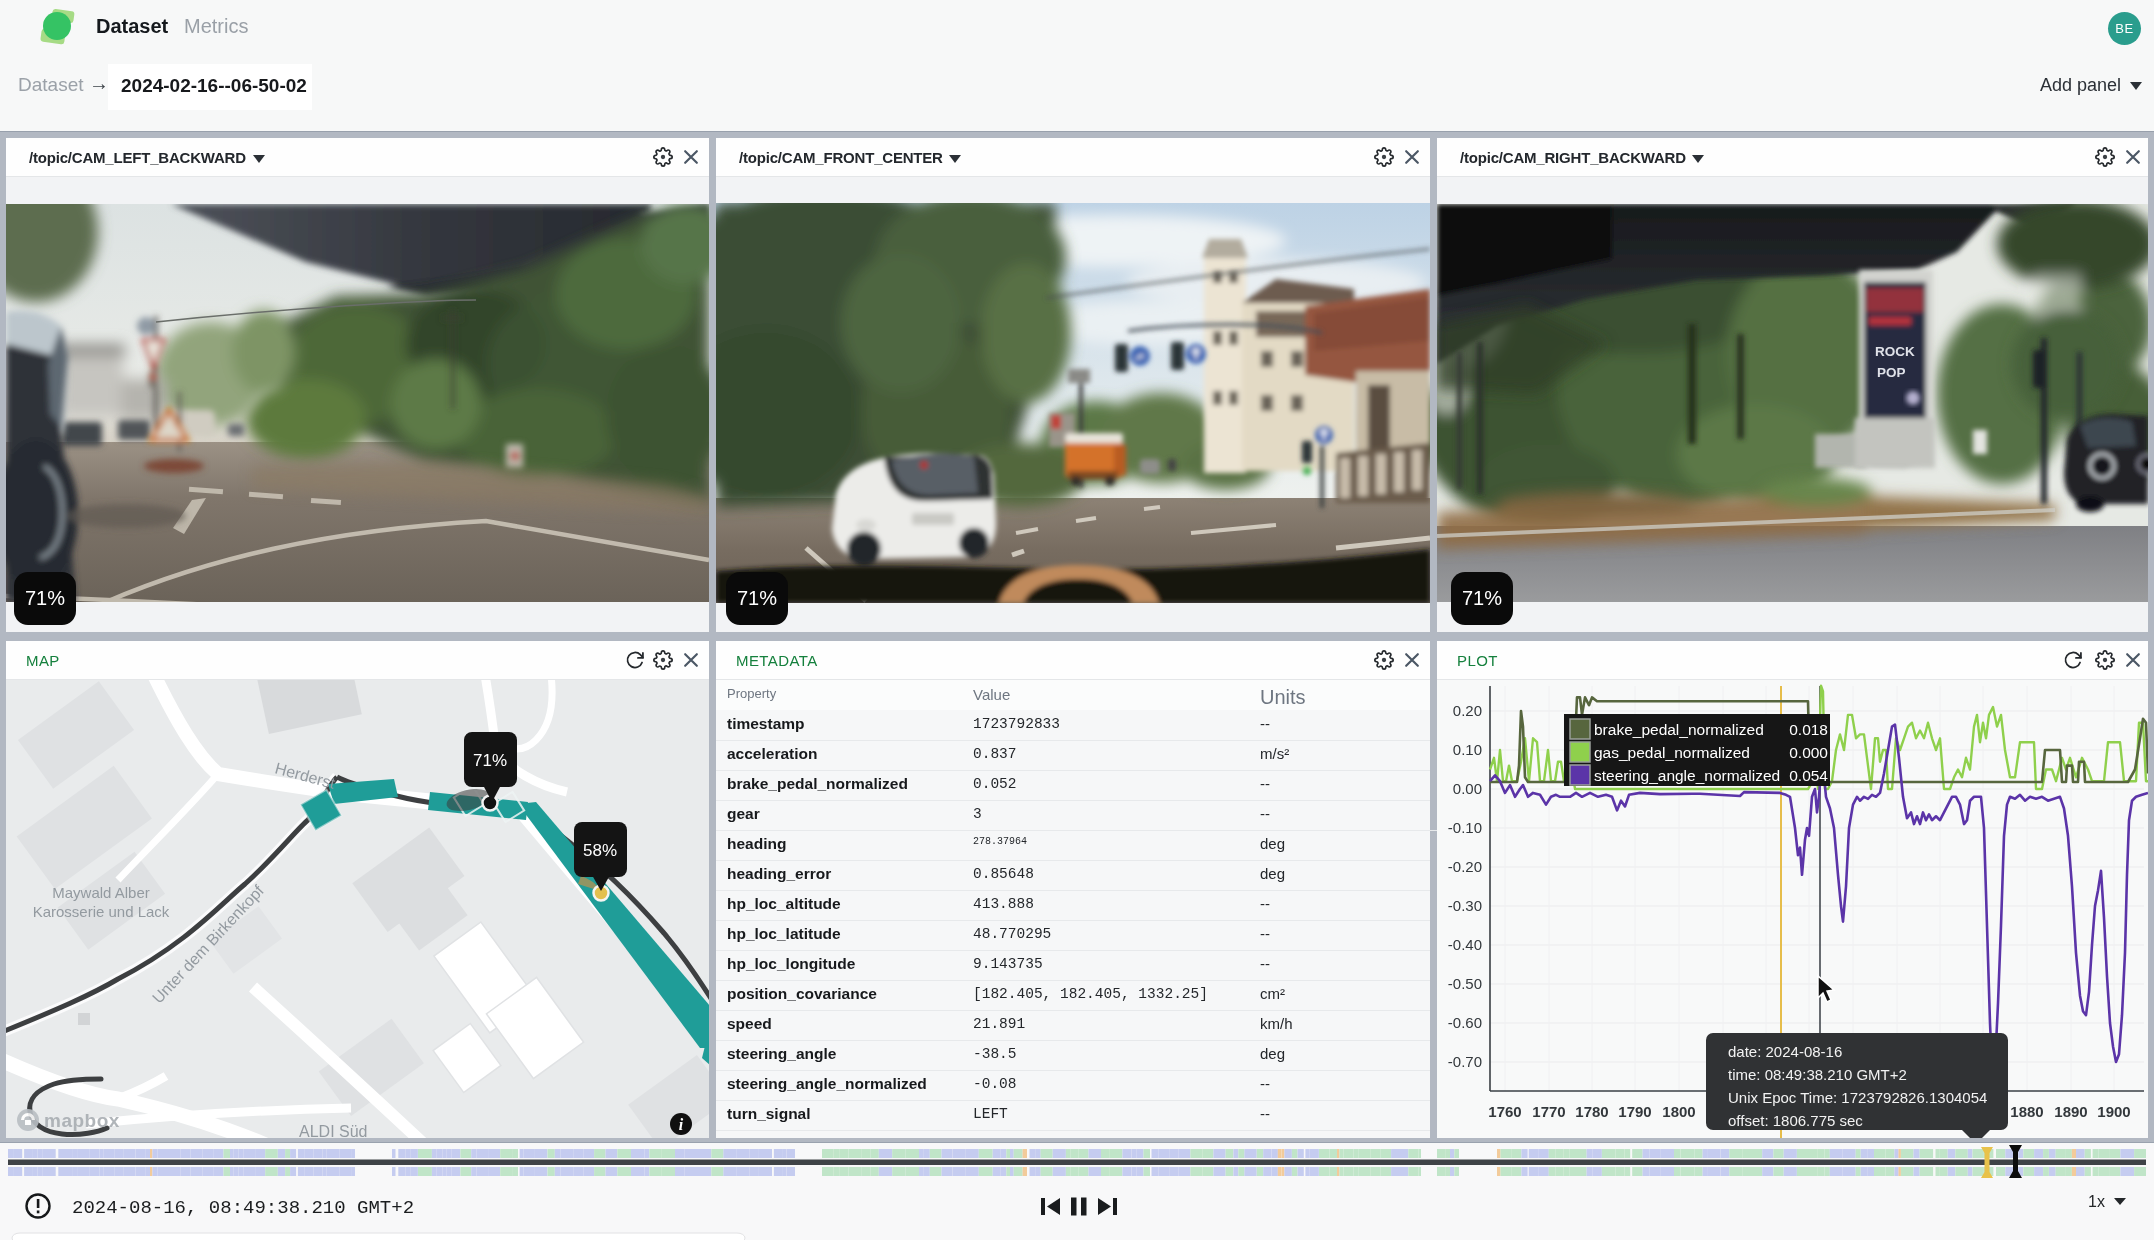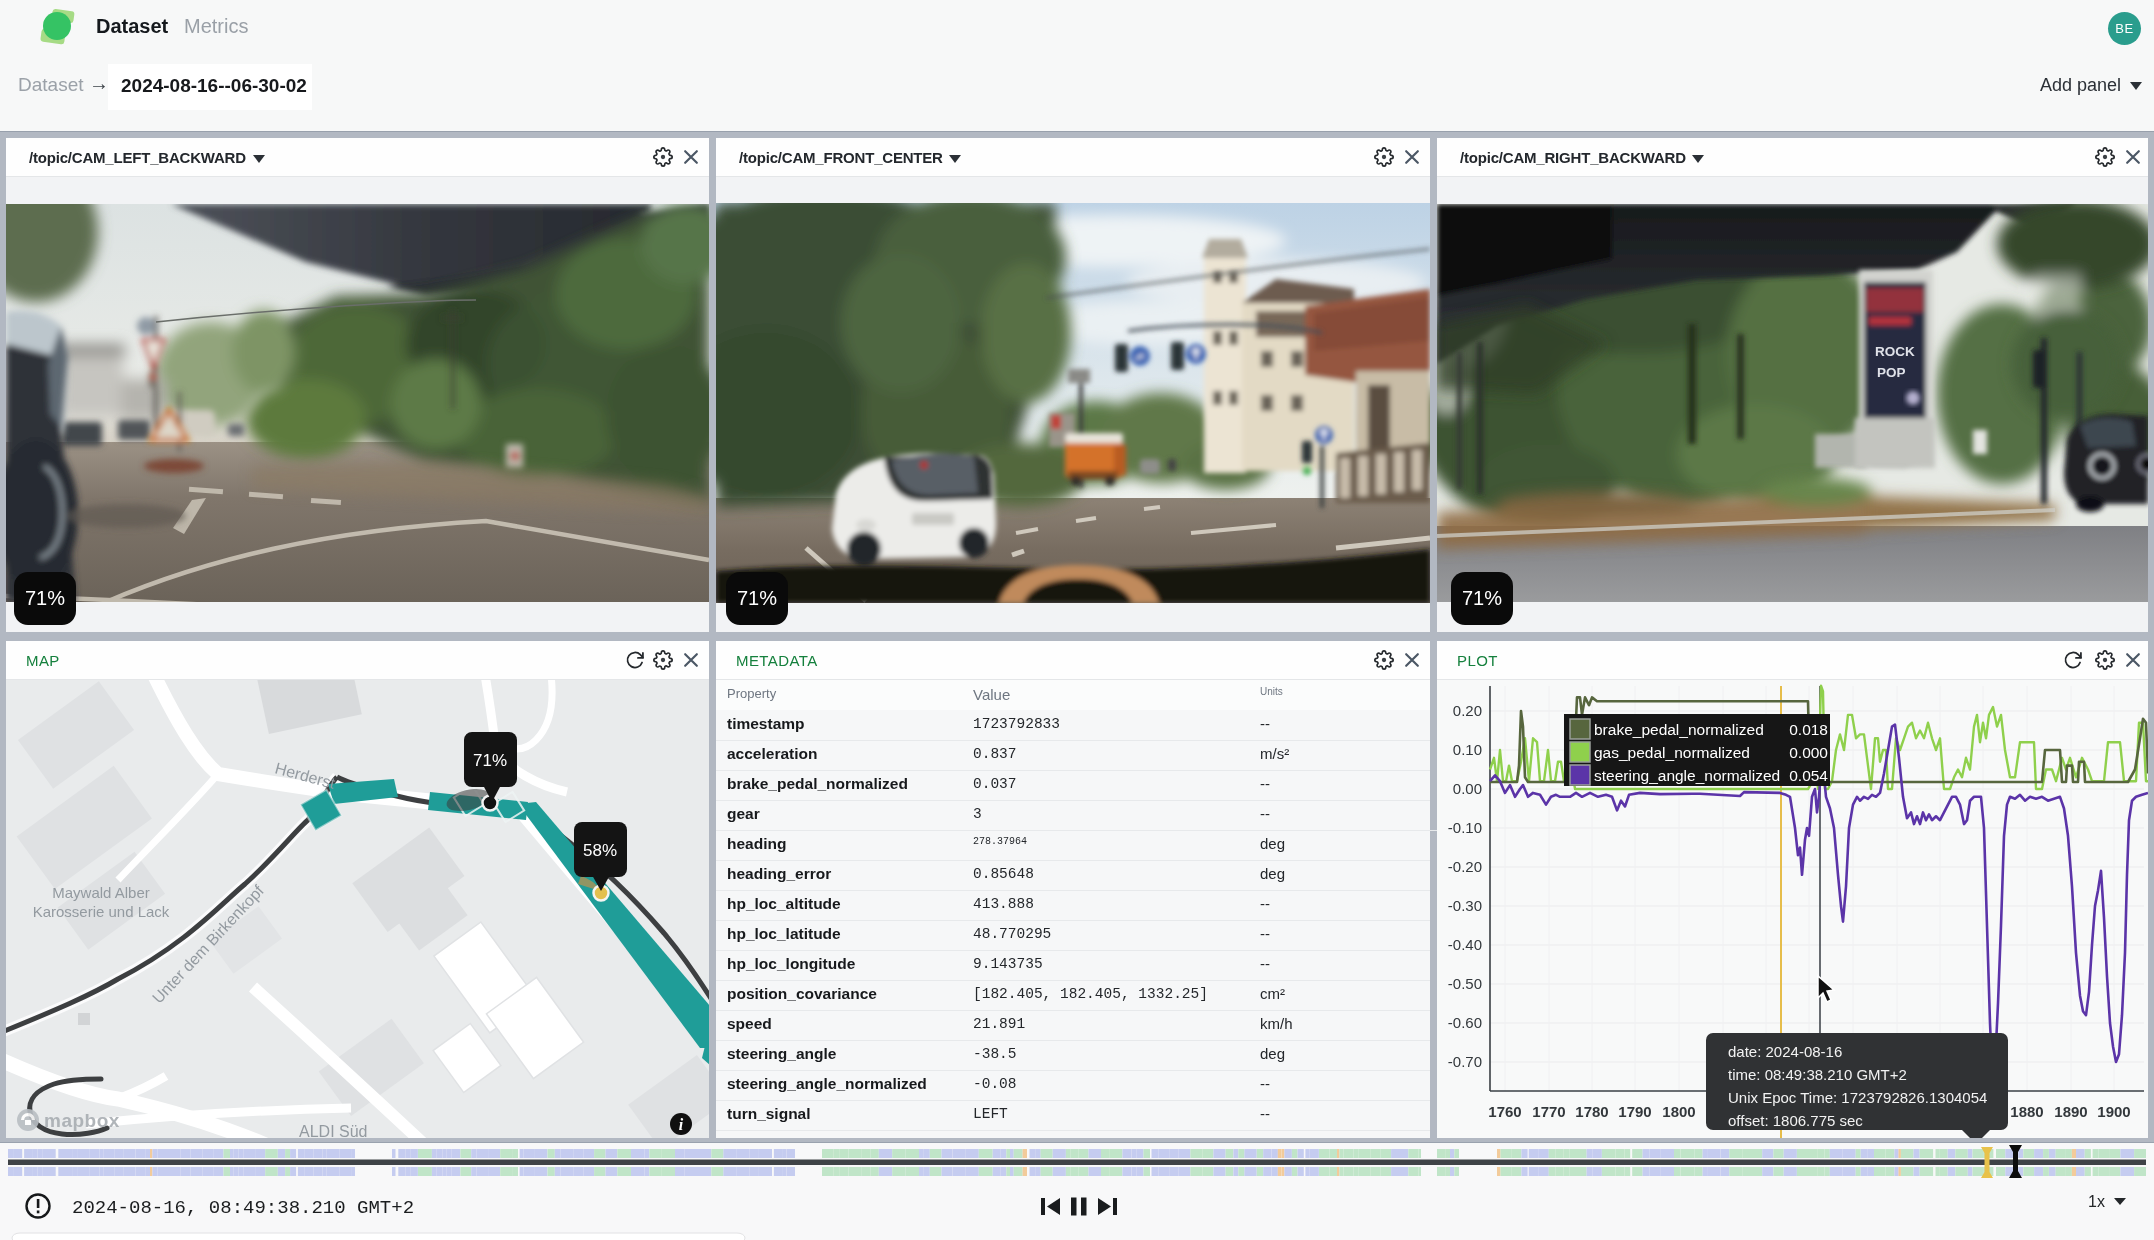--- a/index.html
+++ b/index.html
@@ -40,21 +40,21 @@
       <rect x="14" y="2" width="22" height="12" rx="3" fill="#a6db85" transform="rotate(8 25 8)"></rect>
       <rect x="3" y="22" width="24" height="13" rx="3" fill="#a6db85" transform="rotate(8 15 28)"></rect>
       <circle cx="19" cy="18" r="14" fill="#35c364"></circle>
     </svg>
     <div class="abs" style="left:96px;top:15px;font-size:20px;font-weight:700;color:#15191d;">Dataset</div>
     <div class="abs" style="left:184px;top:15px;font-size:20px;font-weight:500;color:#9aa0a7;">Metrics</div>
     <div class="abs" style="left:2108px;top:12px;width:33px;height:33px;border-radius:50%;background:#2a9d8d;color:#fff;font-size:13px;display:flex;align-items:center;justify-content:center;letter-spacing:.5px;">BE</div>
     <div class="abs" style="left:18px;top:74px;font-size:19px;color:#9ba1a8;">Dataset</div>
     <div class="abs" style="left:89px;top:72px;font-size:20px;color:#3c4248;">→</div>
     <div class="abs" style="left:108px;top:64px;width:204px;height:46px;background:#ffffff;"></div>
-    <div class="abs" style="left:121px;top:75px;font-size:19px;font-weight:600;color:#17191c;">2024-08-16--06-30-02</div>
+    <div class="abs" style="left:121px;top:75px;font-size:19px;font-weight:600;color:#17191c;">2024-02-16--06-50-02</div>
     <div class="abs" style="left:2040px;top:75px;font-size:18px;color:#2b3036;">Add panel</div>
     <svg class="abs" style="left:2129px;top:81px" width="14" height="10" viewBox="0 0 14 10">
         <path d="M1 1 L7 9 L13 1 Z" fill="#2b3036"></path>
       </svg>
   </div>
 
   <div class="panelwrap">
     <div class="panel" style="left:6px;top:6px;width:703px;height:494px;">
       <div class="phead">
         <div class="ptitle">/topic/CAM_LEFT_BACKWARD</div>
@@ -491,35 +491,35 @@
             <use href="#icgear"></use>
           </svg>
         <svg class="hicon" style="left:686px;" viewBox="0 0 24 24">
             <use href="#icx"></use>
           </svg>
       </div>
       <div class="abs" style="left:0;top:39px;width:714px;height:458px;background:#f6f7f8;">
           <div style="position:absolute;left:0;top:0;width:714px;height:30px;background:#fbfcfc;">
             <span style="position:absolute;left:11px;top:6px;font-size:13px;color:#6e7681;">Property</span>
             <span style="position:absolute;left:257px;top:6px;font-size:15px;color:#6e7681;">Value</span>
-            <span style="position:absolute;left:544px;top:6px;font-size:10px;color:#6e7681;">Units</span>
+            <span style="position:absolute;left:544px;top:6px;font-size:20px;color:#6e7681;">Units</span>
           </div>
           <div style="position:absolute;left:0;top:30px;width:714px;height:30px;border-bottom:1px solid #e7e9eb;">
             <span style="position:absolute;left:11px;top:5px;font-size:15.5px;font-weight:bold;color:#17191c;">timestamp</span>
             <span class="mono" style="position:absolute;left:257px;top:6px;font-size:14.5px;color:#24272b;">1723792833</span>
             <span style="position:absolute;left:544px;top:5px;font-size:15px;color:#24272b;">--</span>
           </div>
           <div style="position:absolute;left:0;top:60px;width:714px;height:30px;border-bottom:1px solid #e7e9eb;">
             <span style="position:absolute;left:11px;top:5px;font-size:15.5px;font-weight:bold;color:#17191c;">acceleration</span>
             <span class="mono" style="position:absolute;left:257px;top:6px;font-size:14.5px;color:#24272b;">0.837</span>
             <span style="position:absolute;left:544px;top:5px;font-size:15px;color:#24272b;">m/s²</span>
           </div>
           <div style="position:absolute;left:0;top:90px;width:714px;height:30px;border-bottom:1px solid #e7e9eb;">
             <span style="position:absolute;left:11px;top:5px;font-size:15.5px;font-weight:bold;color:#17191c;">brake_pedal_normalized</span>
-            <span class="mono" style="position:absolute;left:257px;top:6px;font-size:14.5px;color:#24272b;">0.037</span>
+            <span class="mono" style="position:absolute;left:257px;top:6px;font-size:14.5px;color:#24272b;">0.052</span>
             <span style="position:absolute;left:544px;top:5px;font-size:15px;color:#24272b;">--</span>
           </div>
           <div style="position:absolute;left:0;top:120px;width:780px;height:30px;border-bottom:1px solid #e7e9eb;">
             <span style="position:absolute;left:11px;top:5px;font-size:15.5px;font-weight:bold;color:#17191c;">gear</span>
             <span class="mono" style="position:absolute;left:257px;top:6px;font-size:14.5px;color:#24272b;">3</span>
             <span style="position:absolute;left:544px;top:5px;font-size:15px;color:#24272b;">--</span>
           </div>
           <div style="position:absolute;left:0;top:150px;width:714px;height:30px;border-bottom:1px solid #e7e9eb;">
             <span style="position:absolute;left:11px;top:5px;font-size:15.5px;font-weight:bold;color:#17191c;">heading</span>
             <span class="mono" style="position:absolute;left:257px;top:6px;font-size:10px;color:#24272b;">278.37964</span>

